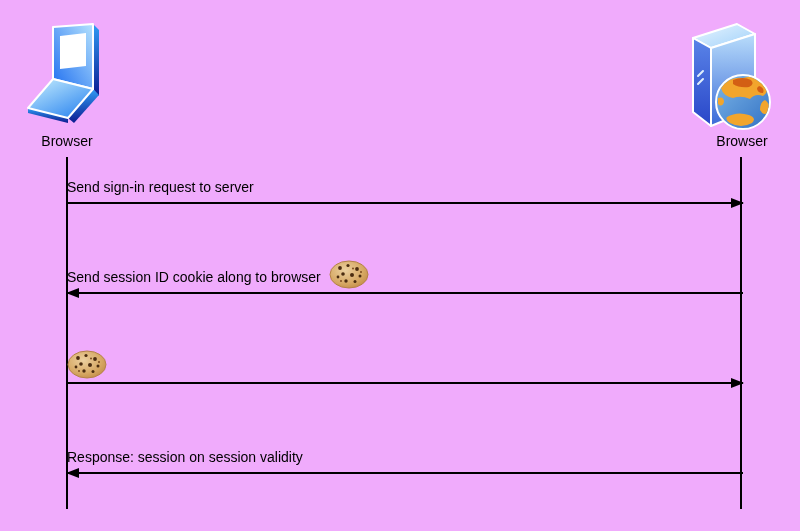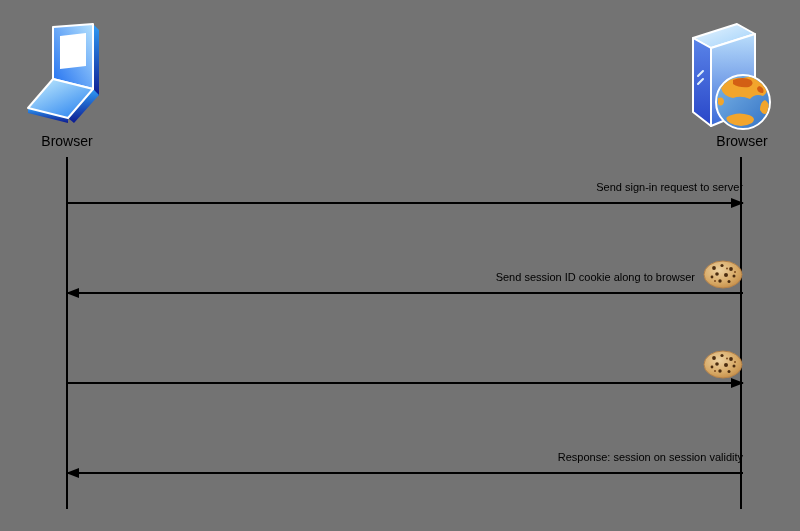--- a/index.html
+++ b/index.html
@@ -1,17 +1,17 @@
 <!DOCTYPE html>
 <html><head>
 <meta charset="utf-8">
 <style>
   html,body{margin:0;padding:0;background:#ffffff;}
   .stage{
-    position:relative;width:800px;height:531px;background:#737373;
+    position:relative;width:800px;height:531px;background:#f0abfc;
     font-family:"Liberation Sans",sans-serif;color:#000;overflow:hidden;
   }
   .actor-icon{position:absolute;}
   .actor-label{
     position:absolute;width:100px;text-align:center;
     font-size:14px;line-height:17px;color:#000;
   }
   .lifeline{position:absolute;width:2px;background:#000;top:157px;height:352px;}
   .msg-row{position:absolute;left:67px;width:676px;height:0;}
   .msg-line{position:absolute;left:0;right:0;top:0;height:2px;background:#000;}
@@ -19,22 +19,22 @@
   .dir-right .msg-head{
     right:-1px;border-left:13px solid #000;
     border-top:5px solid transparent;border-bottom:5px solid transparent;
   }
   .dir-left .msg-head{
     left:-1px;border-right:13px solid #000;
     border-top:5px solid transparent;border-bottom:5px solid transparent;
   }
   .msg-label{
     position:absolute;left:0;right:0;bottom:6px;
-    display:flex;justify-content:flex-end;align-items:flex-end;gap:8px;
-    font-size:11px;line-height:17px;white-space:nowrap;
+    display:flex;justify-content:flex-start;align-items:flex-end;gap:8px;
+    font-size:14px;line-height:17px;white-space:nowrap;
   }
   .cookie{margin-bottom:-3px;flex:0 0 auto;}
   .hidden-defs{position:absolute;width:0;height:0;overflow:hidden;}
 </style>
 </head>
 <body>
 
 <svg class="hidden-defs" aria-hidden="true">
   <defs>
     <radialGradient id="g-cookie" cx="0.4" cy="0.35" r="0.75">

